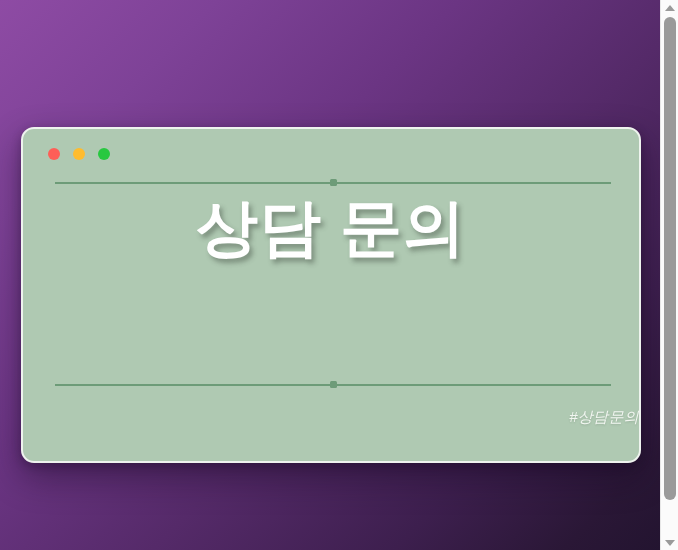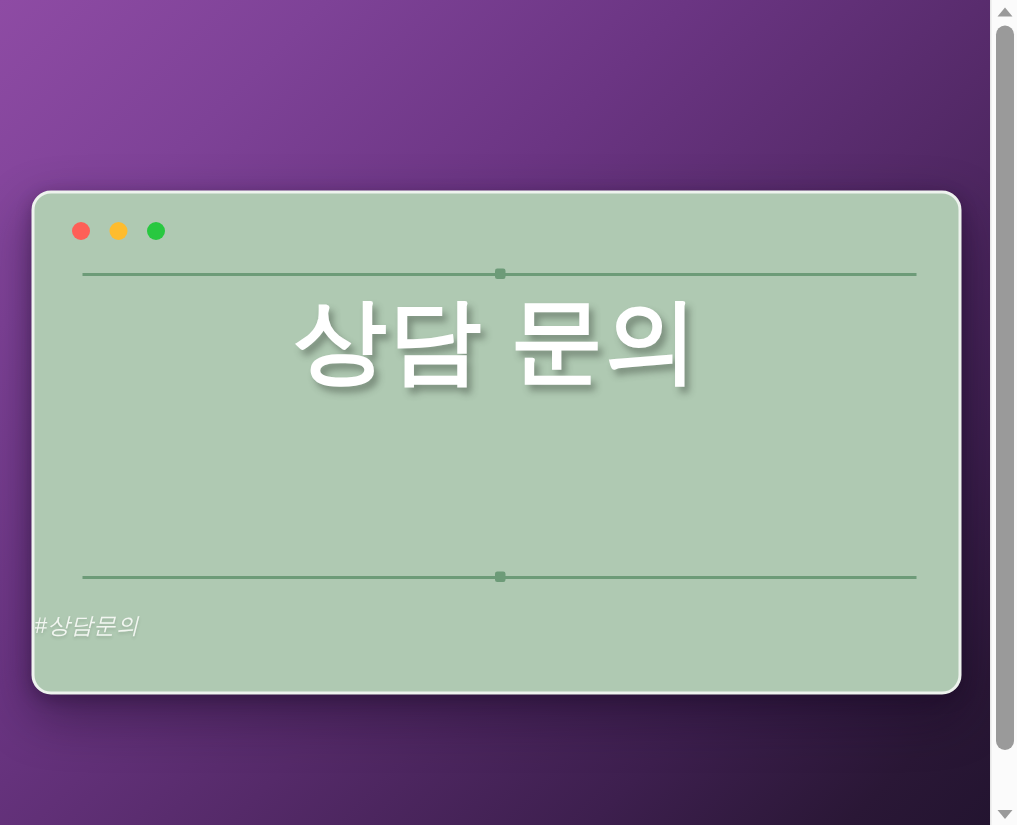--- a/index.html
+++ b/index.html
@@ -129,21 +129,21 @@
     color: #f4f8f2;
     letter-spacing: 1px;
     text-shadow: 1px 2px 3px rgba(60, 75, 60, 0.22);
   }
 
   #card-hashtag {
     position: absolute;
     left: 0;
     top: 279px;
     width: 100%;
-    text-align: left;
+    text-align: right;
     font-size: 15px;
     font-style: italic;
     font-weight: 400;
     color: #f2f6f1;
     letter-spacing: 0.3px;
     text-shadow: 0 1px 2px rgba(60, 75, 60, 0.2);
   }
 
   
   #scrollbar {

